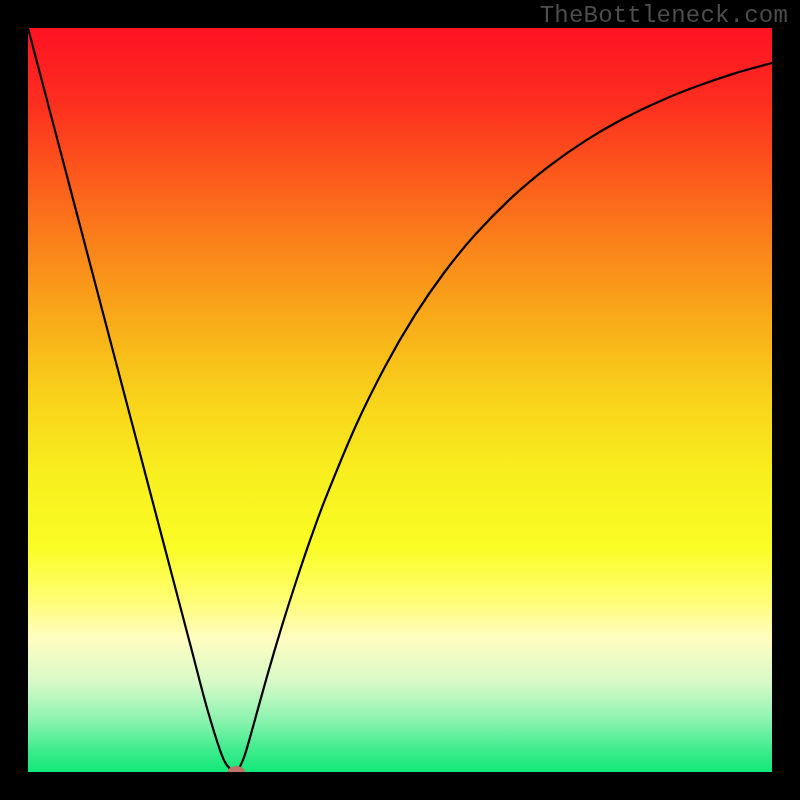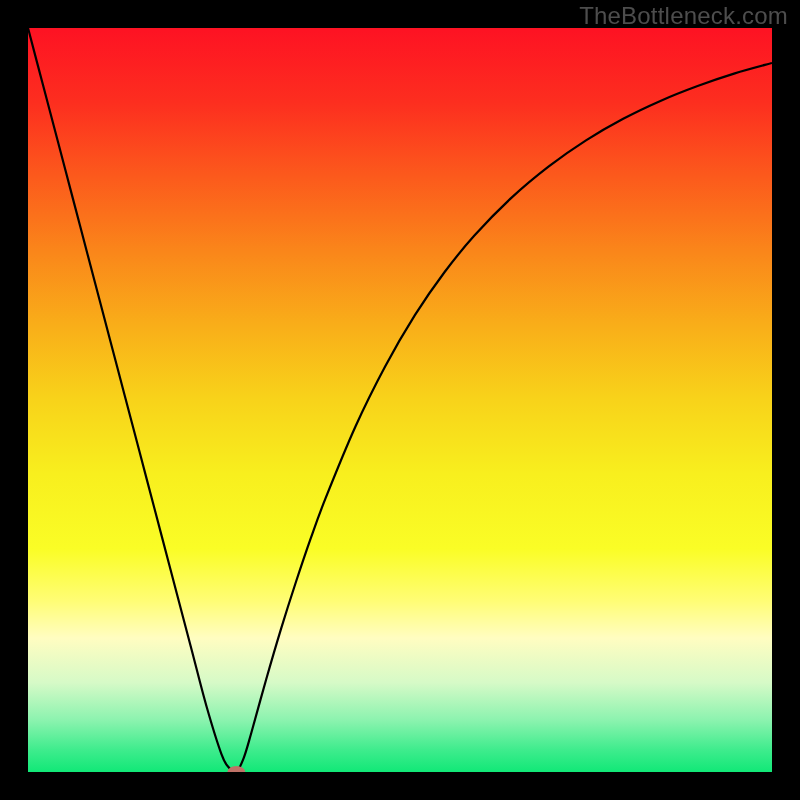--- a/index.html
+++ b/index.html
@@ -9,20 +9,21 @@
     height: 800px;
     background: #000;
     overflow: hidden;
     font-family: Arial, Helvetica, sans-serif;
   }
   .frame {
     position: relative;
     width: 800px;
     height: 800px;
     background: #000;
+    font-family: Liberation Mono, monospace;
   }
   .watermark {
     position: absolute;
     top: 2px;
     right: 12px;
     color: #4d4d4d;
     font-size: 24px;
     font-weight: 500;
     letter-spacing: 0.2px;
     z-index: 10;

